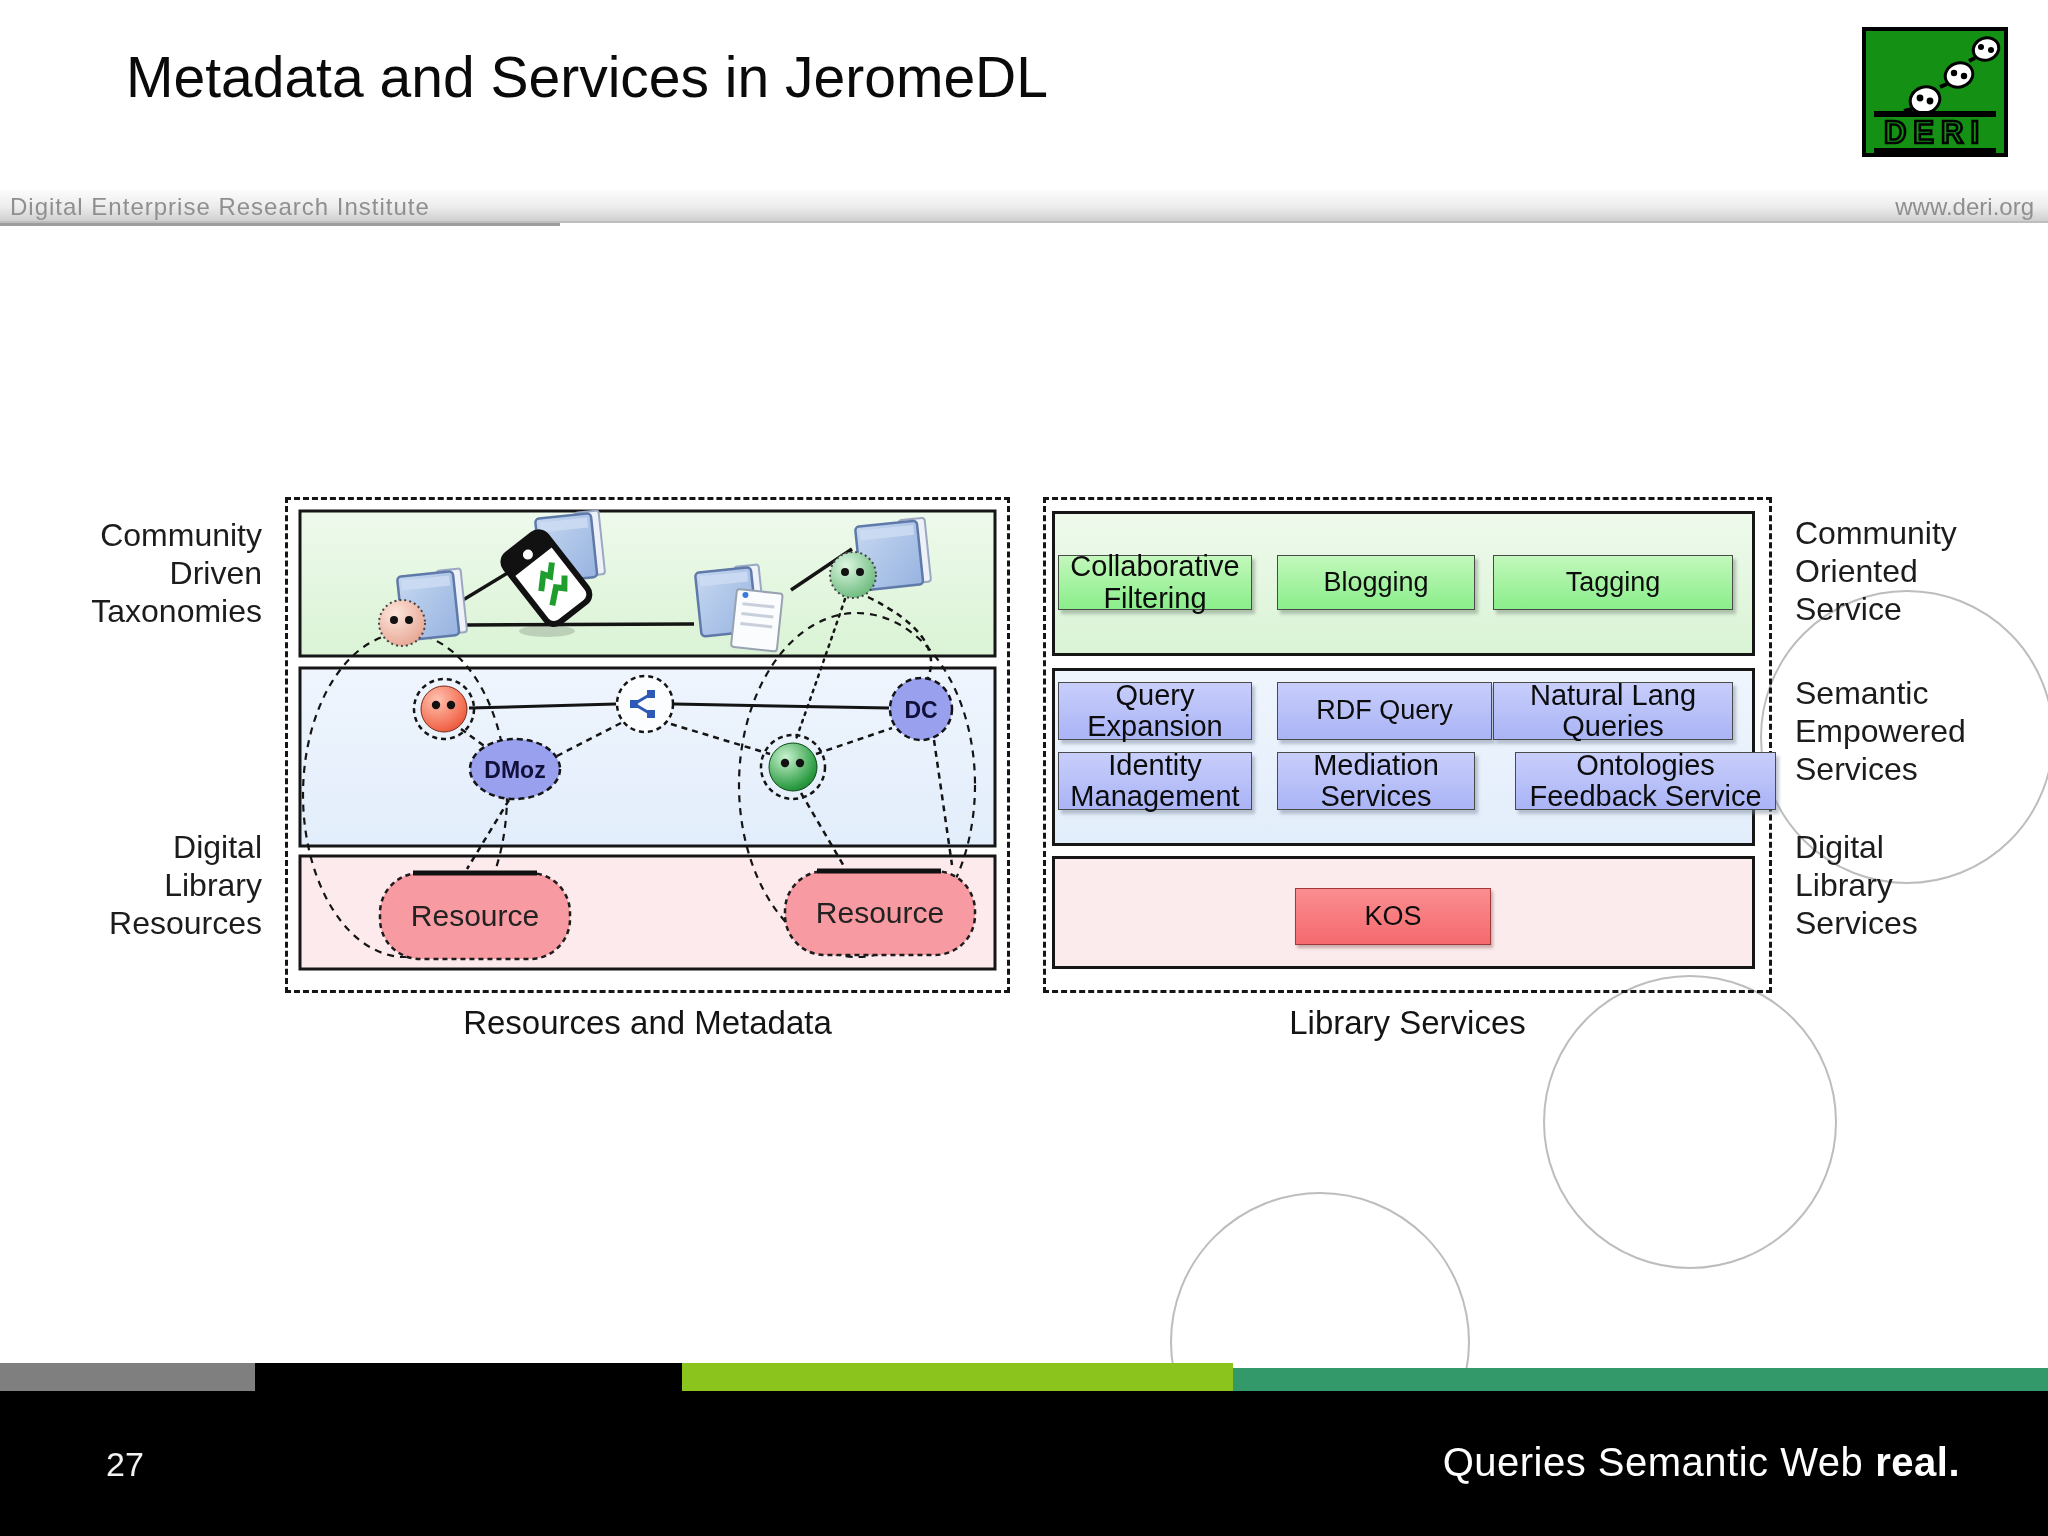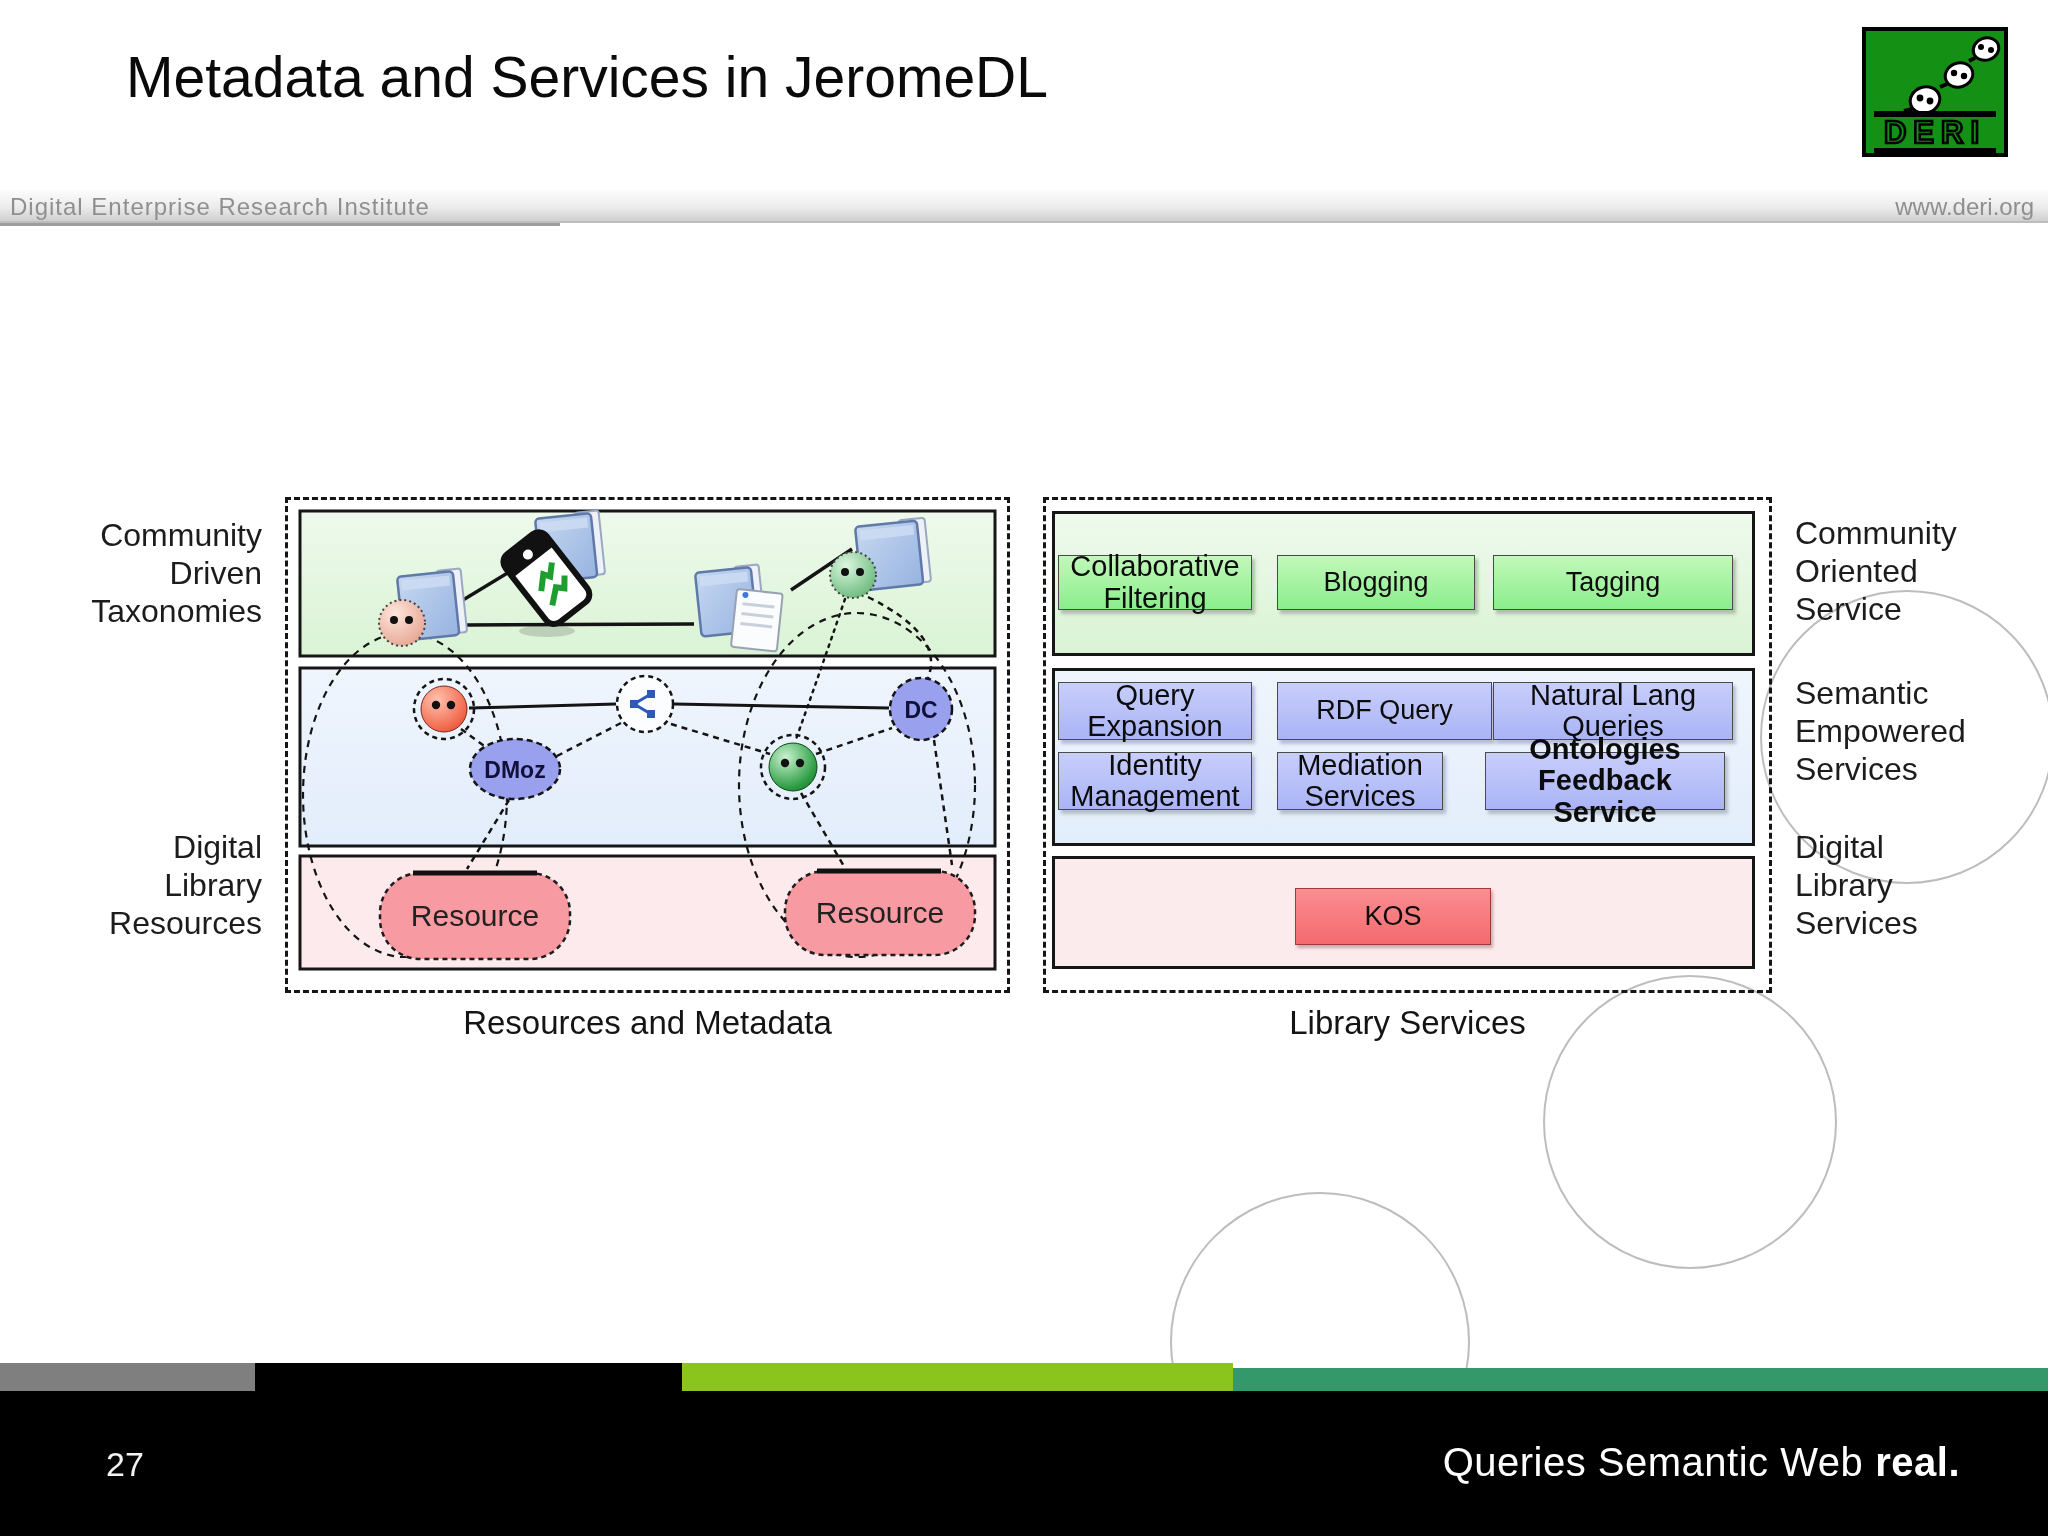--- a/index.html
+++ b/index.html
@@ -270,23 +270,23 @@
     <div class="abs btn green f27" style="left:234px;top:58px;width:198px;height:55px;">Blogging</div>
     <div class="abs btn green f27" style="left:450px;top:58px;width:240px;height:55px;">Tagging</div>
 
     <div class="abs btn blue f23" style="left:15px;top:185px;width:194px;height:58px;">Query
 Expansion</div>
     <div class="abs btn blue f27" style="left:234px;top:185px;width:215px;height:58px;">RDF Query</div>
     <div class="abs btn blue f23" style="left:450px;top:185px;width:240px;height:58px;">Natural Lang
 Queries</div>
     <div class="abs btn blue f23" style="left:15px;top:255px;width:194px;height:58px;">Identity
 Management</div>
-    <div class="abs btn blue f23" style="left:234px;top:255px;width:166px;height:58px;text-align:center;">Mediation
+    <div class="abs btn blue f23" style="left:234px;top:255px;width:198px;height:58px;text-align:center;">Mediation
 Services</div>
-    <div class="abs btn blue f23" style="left:442px;top:255px;width:240px;height:58px;font-weight:bold;">Ontologies
+    <div class="abs btn blue f23" style="left:472px;top:255px;width:261px;height:58px;">Ontologies
 Feedback Service</div>
 
     <div class="abs btn red f27" style="left:252px;top:391px;width:196px;height:57px;">KOS</div>
   </div>
 
   <div class="abs caption" style="left:1043px;top:1004px;width:729px;">Library Services</div>
   <div class="abs caption" style="left:285px;top:1004px;width:725px;">Resources and Metadata</div>
 
   <div class="abs" style="left:0;top:1363px;width:2048px;height:28px;">
     <div class="bandseg" style="left:0;width:255px;background:#7f7f7f;"></div>

